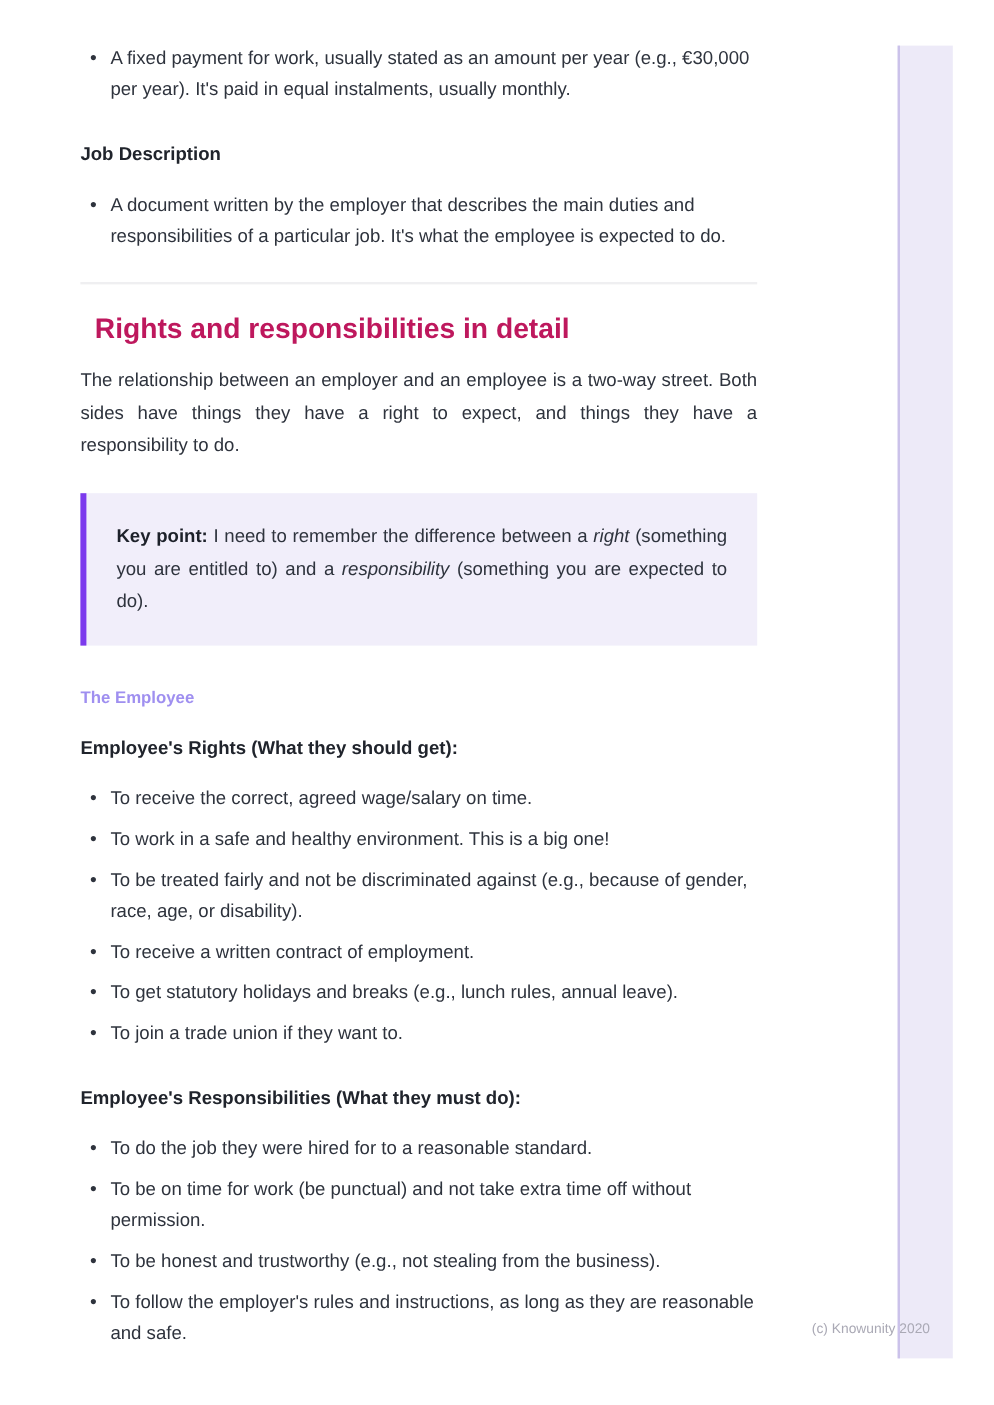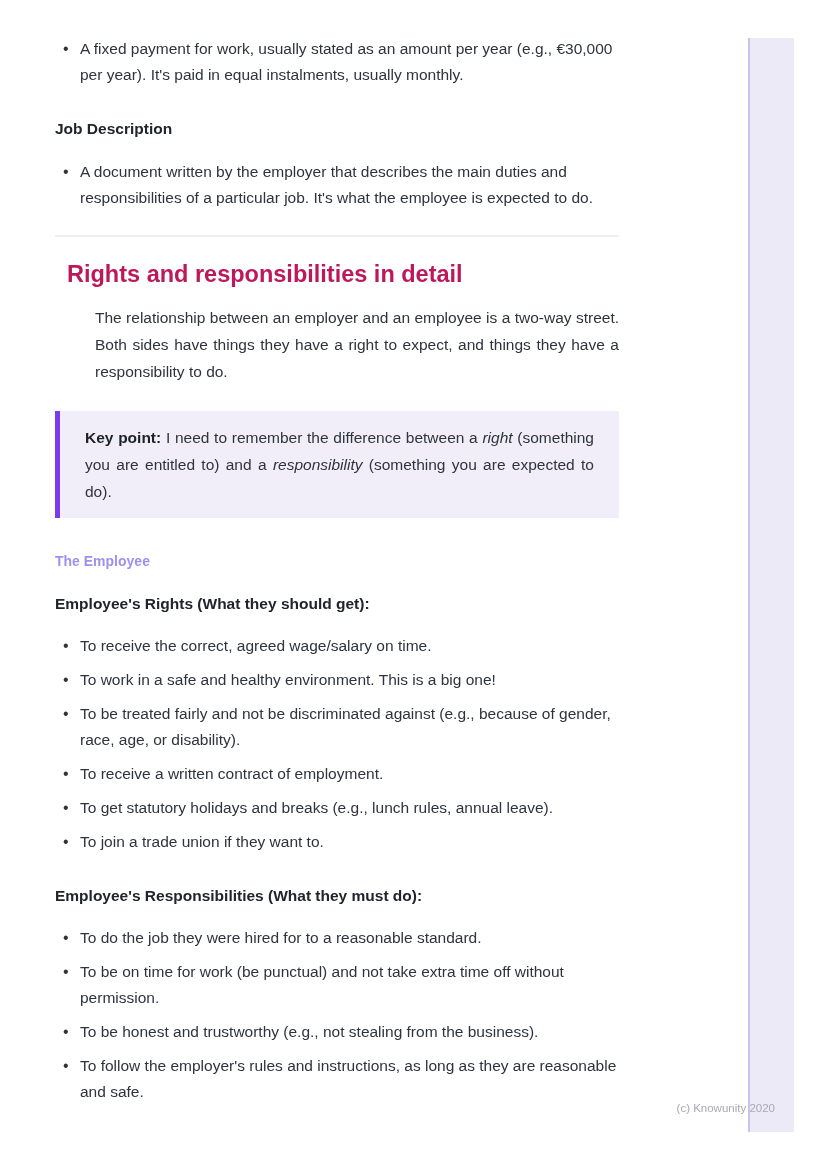--- a/index.html
+++ b/index.html
@@ -7,21 +7,21 @@
     position: relative;
     width: 828px;
     height: 1171px;
     background: #ffffff;
     overflow: hidden;
     font-family: "Liberation Sans", "DejaVu Sans", sans-serif;
     color: #2e333d;
   }
   .content {
     position: absolute;
-    left: 55px;
+    left: 67px;
     top: 0;
     width: 564px;
   }
   
   .blist { list-style: none; margin: 0; padding: 0 0 0 25px; }
   .bitem {
     position: relative;
     margin: 0 0 8px 0;
     font-size: 15.5px;
     line-height: 26px;
@@ -58,26 +58,26 @@
     font-size: 23.5px;
     font-weight: 700;
     line-height: 30px;
     color: #be185d;
   }
   .para {
     margin: 15px 0 0 0;
     font-size: 15.5px;
     line-height: 27px;
   }
-  .justify { text-align: justify; margin-left: 40px; }
+  .justify { text-align: justify; }
   .keypoint {
     margin-top: 26px;
     background: #f1eefa;
     border-left: 5px solid #7c3aed;
-    padding: 13px 25px;
+    padding: 23px 25px;
   }
   .kp-text {
     margin: 0;
     font-size: 15.5px;
     line-height: 27px;
     color: #2e333d;
   }
   .kp-text strong { color: #1d212a; }
   .kp-text em { font-style: italic; }
   .h2 {

